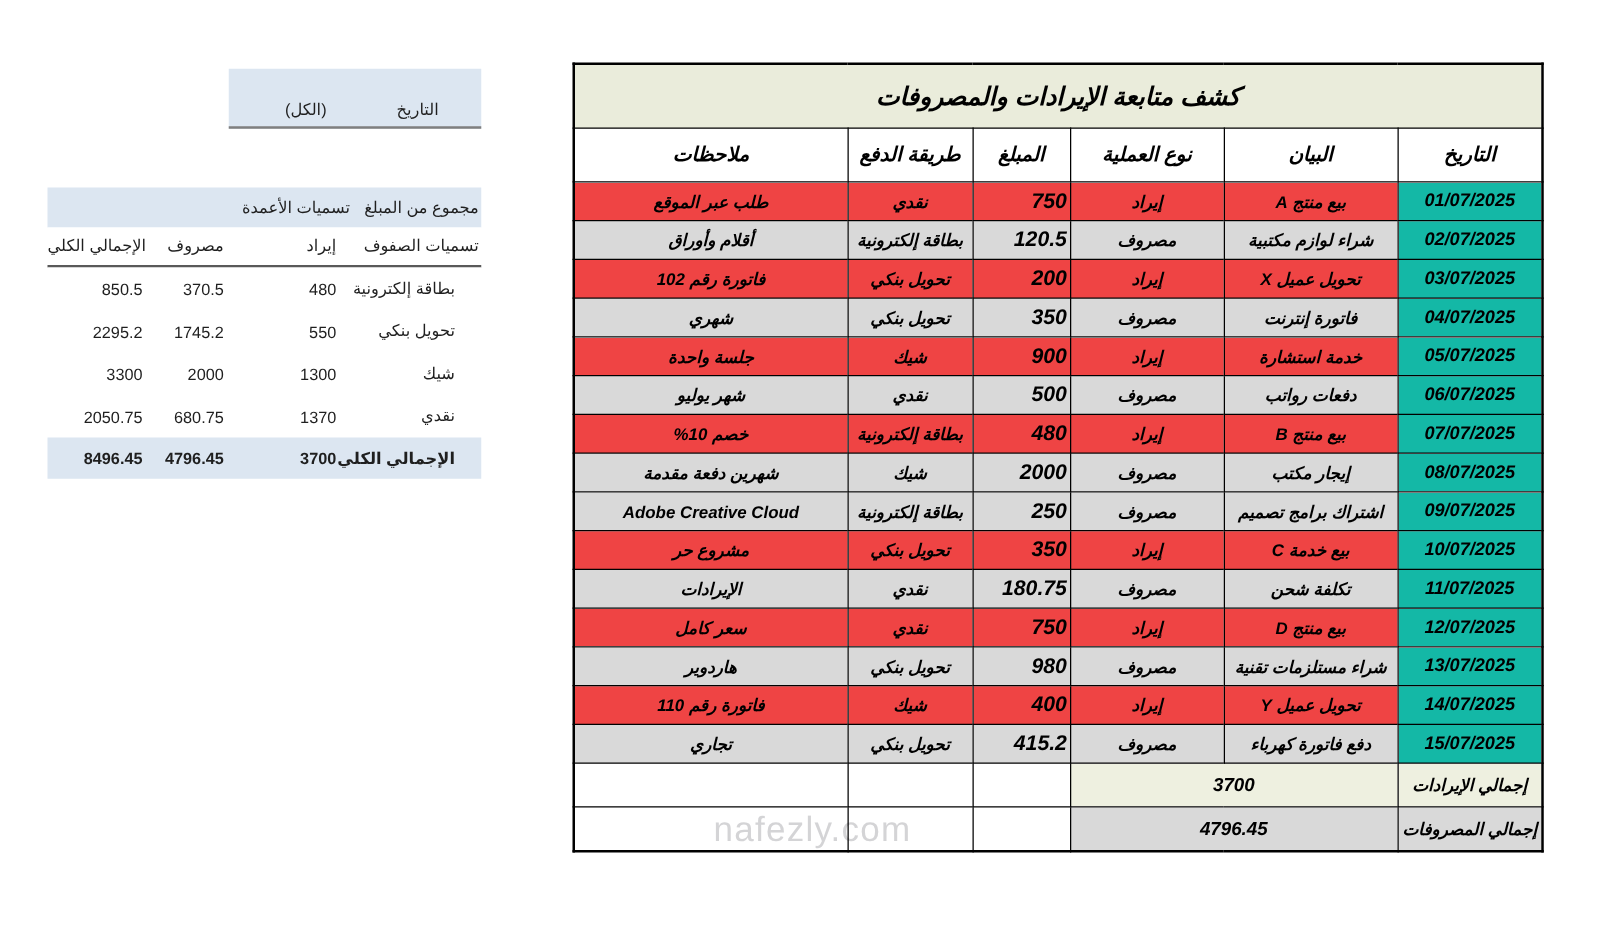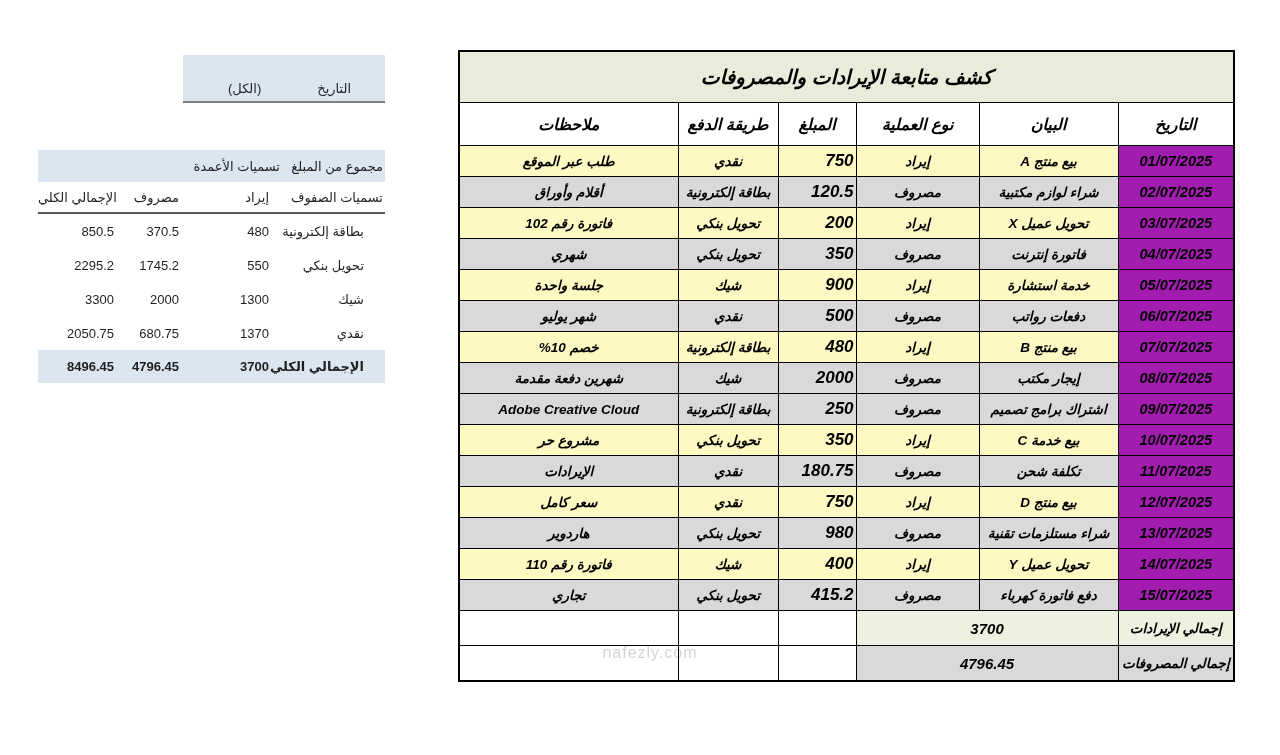--- a/index.html
+++ b/index.html
@@ -4,34 +4,34 @@
 <style>
   html,body{margin:0;padding:0;}
   body{
     width:1280px;height:755px;position:relative;background:#ffffff;overflow:hidden;
     font-family:"Liberation Sans","DejaVu Sans",sans-serif;color:#000;
   }
   
   .watermark{position:absolute;left:545px;top:641px;width:210px;z-index:0;text-align:center;
     color:rgba(160,160,165,0.45);user-select:none;}
   .watermark .wm-logo{display:block;font-size:56px;font-weight:bold;line-height:80px;}
-  .watermark .wm-site{display:block;font-size:16px;letter-spacing:1px;line-height:24px;}
+  .watermark .wm-site{display:block;font-size:28px;letter-spacing:1px;line-height:24px;margin-top:11px;}
 
   
   table.main{position:absolute;left:458px;top:50px;width:775px;z-index:1;
     border-collapse:collapse;table-layout:fixed;background:transparent;}
   table.main td{border:1.5px solid #000;text-align:center;vertical-align:middle;
     font-weight:bold;padding:0 2px;overflow:hidden;}
   table.main{border:2.5px solid #000;font-style:italic;}
   td.title-cell{height:50px;background:#eaecdb;font-size:20px;}
   tr.hdr td{height:42px;background:#fff;font-size:16px;}
   tr.data td{height:30px;font-size:13.5px;}
-  tr.data td.date-cell{background:#a21caf;font-size:14.5px;}
+  tr.data td.date-cell{background:#14b8a6;font-size:14.5px;}
   tr.data td.amount-cell{font-size:17px;text-align:right;}
-  tr.income td:not(.date-cell){background:#fef9c3;}
+  tr.income td:not(.date-cell){background:#ef4444;}
   tr.expense td:not(.date-cell){background:#d9d9d9;}
   tr.totalrow td{height:34px;}
   tr.totalrow td.lbl{font-size:13.5px;}
   tr.totalrow td.val{font-size:15px;}
   tr.totalrow td.empty{background:transparent;}
   tr.total-income td.lbl, tr.total-income td.val{background:#eef0e0;}
   tr.total-expense td.lbl, tr.total-expense td.val{background:#d9d9d9;}
 
   
   .filter{position:absolute;left:183px;top:55px;width:202px;height:48px;z-index:1;

